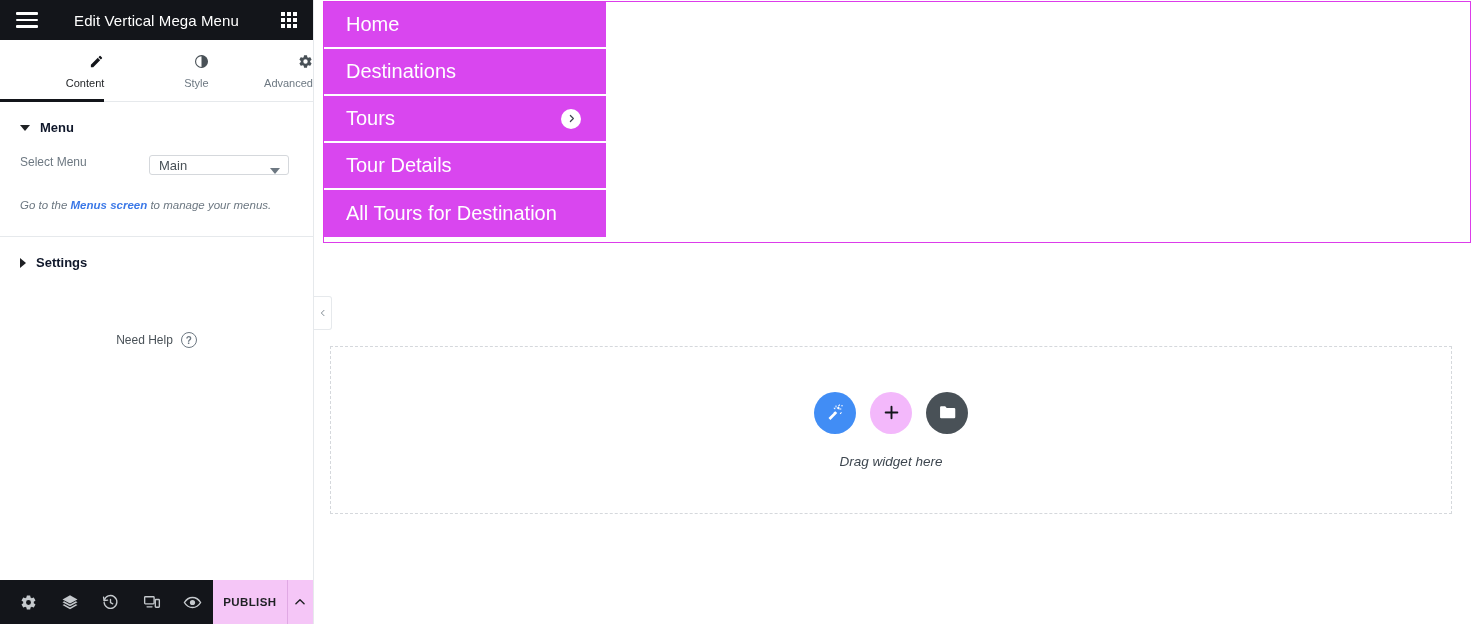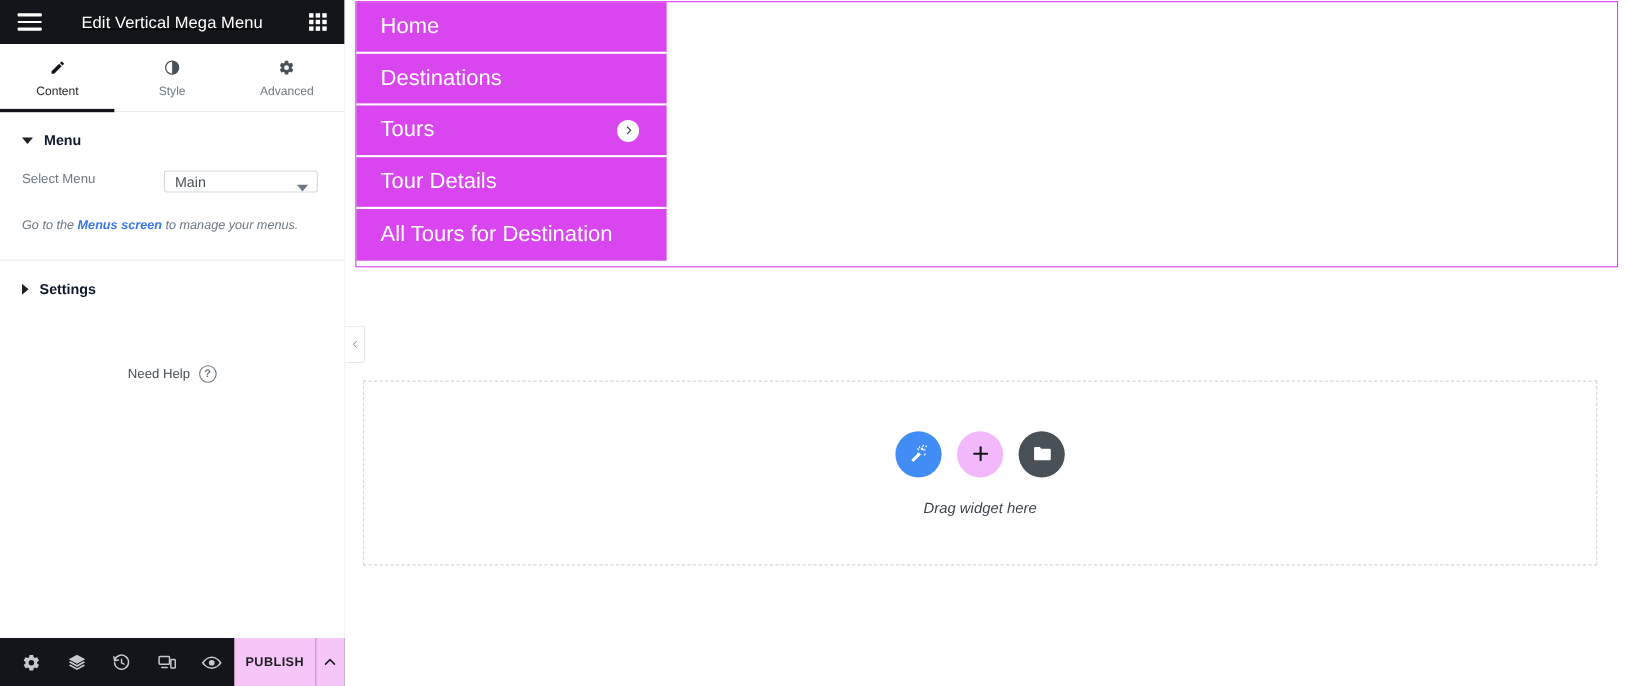--- a/index.html
+++ b/index.html
@@ -18,21 +18,21 @@
     border-right: 1px solid #e6e9ec;
     display: flex; flex-direction: column;
     position: relative;
     flex: 0 0 314px;
   }
 
   
   .panel-header {
     height: 40px; background: #13151a;
     display: flex; align-items: center;
-    padding: 0 10px; flex: 0 0 40px; text-decoration: underline;
+    padding: 0 10px; flex: 0 0 40px;
   }
   .hamburger {
     width: 34px; height: 40px;
     display: flex; flex-direction: column; justify-content: center;
     align-items: center; gap: 4px; cursor: pointer;
   }
   .hamburger i { display: block; width: 22px; height: 2.5px; background: #fff; border-radius: 1px; }
   .panel-title {
     flex: 1; text-align: center; color: #ffffff;
     font-size: 15px; font-weight: 500; letter-spacing: .1px;
@@ -47,21 +47,21 @@
     gap: 2px;
   }
   .grid-icon span i { display: block; width: 4px; height: 4px; background: #fff; }
 
   
   .tabs {
     display: flex; height: 62px; border-bottom: 1px solid #e6e9ec;
     flex: 0 0 62px; background: #fff;
   }
   .tab {
-    flex: 1; display: flex; flex-direction: column; align-items: center;
+    flex: 1; display: flex; flex-direction: column; align-items: flex-end;
     justify-content: center; gap: 7px; cursor: pointer; position: relative;
     color: #6d7882; font-size: 11px;
   }
   .tab .tab-ico { height: 17px; display: flex; align-items: center; color: #495157; }
   .tab.active { color: #1f2124; }
   .tab.active .tab-ico { color: #13151a; }
   .tab.active::after {
     content: ""; position: absolute; left: 0; right: 0; bottom: -1px;
     height: 3px; background: #13151a;
   }

